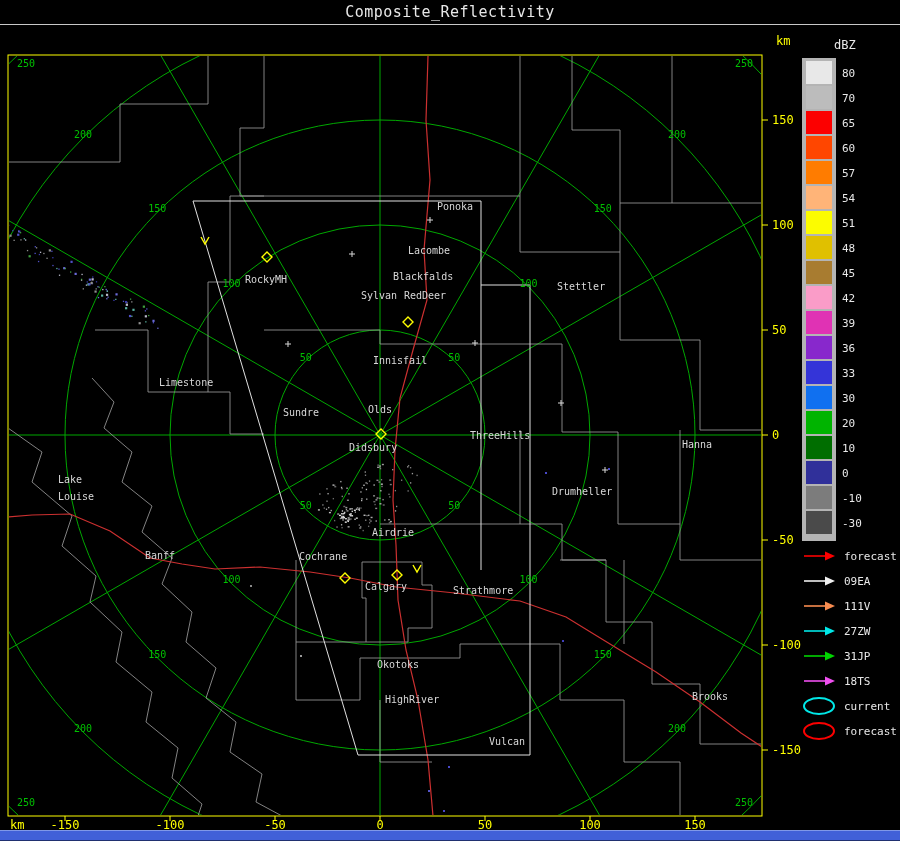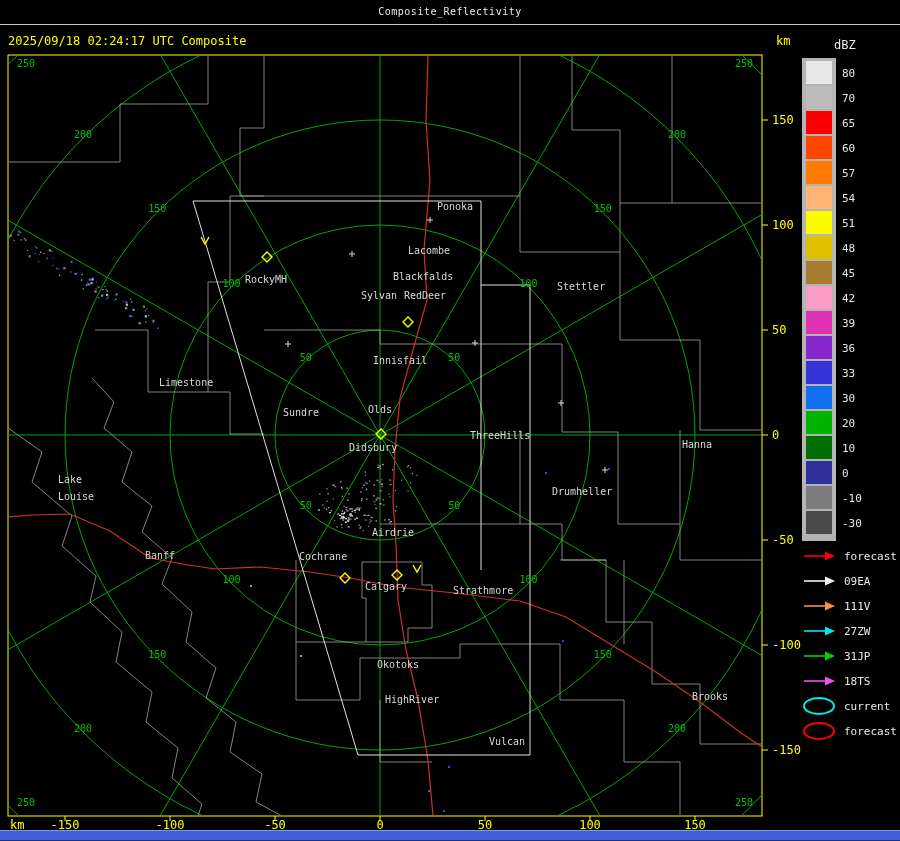--- a/index.html
+++ b/index.html
@@ -1,20 +1,20 @@
 <!DOCTYPE html>
 <html><head>
 <meta charset="utf-8">
 <style>
   *{margin:0;padding:0;box-sizing:border-box}
   html,body{width:900px;height:841px;background:#000;overflow:hidden;
     font-family:"DejaVu Sans Mono",monospace}
   #win{position:absolute;top:0;left:0;width:900px;height:841px;background:#000}
   .titlebar{position:absolute;top:0;left:0;width:100%;height:24px;color:#e8e8e8;
-    font-size:10px;letter-spacing:.5px;text-align:center;line-height:24px}
+    font-size:15px;letter-spacing:.5px;text-align:center;line-height:24px}
   .underline{position:absolute;top:24px;left:0;width:100%;height:1px;background:#c8c8c8}
   .timestamp{position:absolute;top:34px;left:8px;color:#ffff00;font-size:12px}
   .km-top{position:absolute;top:34px;left:776px;color:#ffff00;font-size:12px}
   svg#radar{position:absolute;top:0;left:0}
   svg text{font-family:"DejaVu Sans Mono",monospace}
   .scrollbar{position:absolute;top:830px;left:0;width:900px;height:11px;background:#101018}
   .thumb{position:absolute;left:0;top:0;width:100%;height:100%;background:#4160d8;
     border-top:1px solid #8098e8;border-bottom:1px solid #203070}
 </style>
 </head>
@@ -463,18 +463,17 @@
       <path d="M835,656 L825,651.5 L825,660.5 Z" fill="#00d400"></path>
       <text x="844" y="660" fill="#e8e8e8" font-size="11">31JP</text>
       <line x1="804" y1="681" x2="827" y2="681" stroke="#f050f0" stroke-width="1.6"></line>
       <path d="M835,681 L825,676.5 L825,685.5 Z" fill="#f050f0"></path>
       <text x="844" y="685" fill="#e8e8e8" font-size="11">18TS</text>
       <ellipse cx="819" cy="706" rx="15" ry="8" fill="none" stroke="#00e8e8" stroke-width="2"></ellipse>
       <text x="844" y="710" fill="#e8e8e8" font-size="11">current</text>
       <ellipse cx="819" cy="731" rx="15" ry="8" fill="none" stroke="#fc0000" stroke-width="2"></ellipse>
       <text x="844" y="735" fill="#e8e8e8" font-size="11">forecast</text>
     </svg>
-  <div class="timestamp">2025/09/18 02:24:17 UTC Composite</div>
   <div class="km-top">km</div>
   <div class="scrollbar">
     <div class="thumb"></div>
   </div>
 </div>
 
 </body></html>

